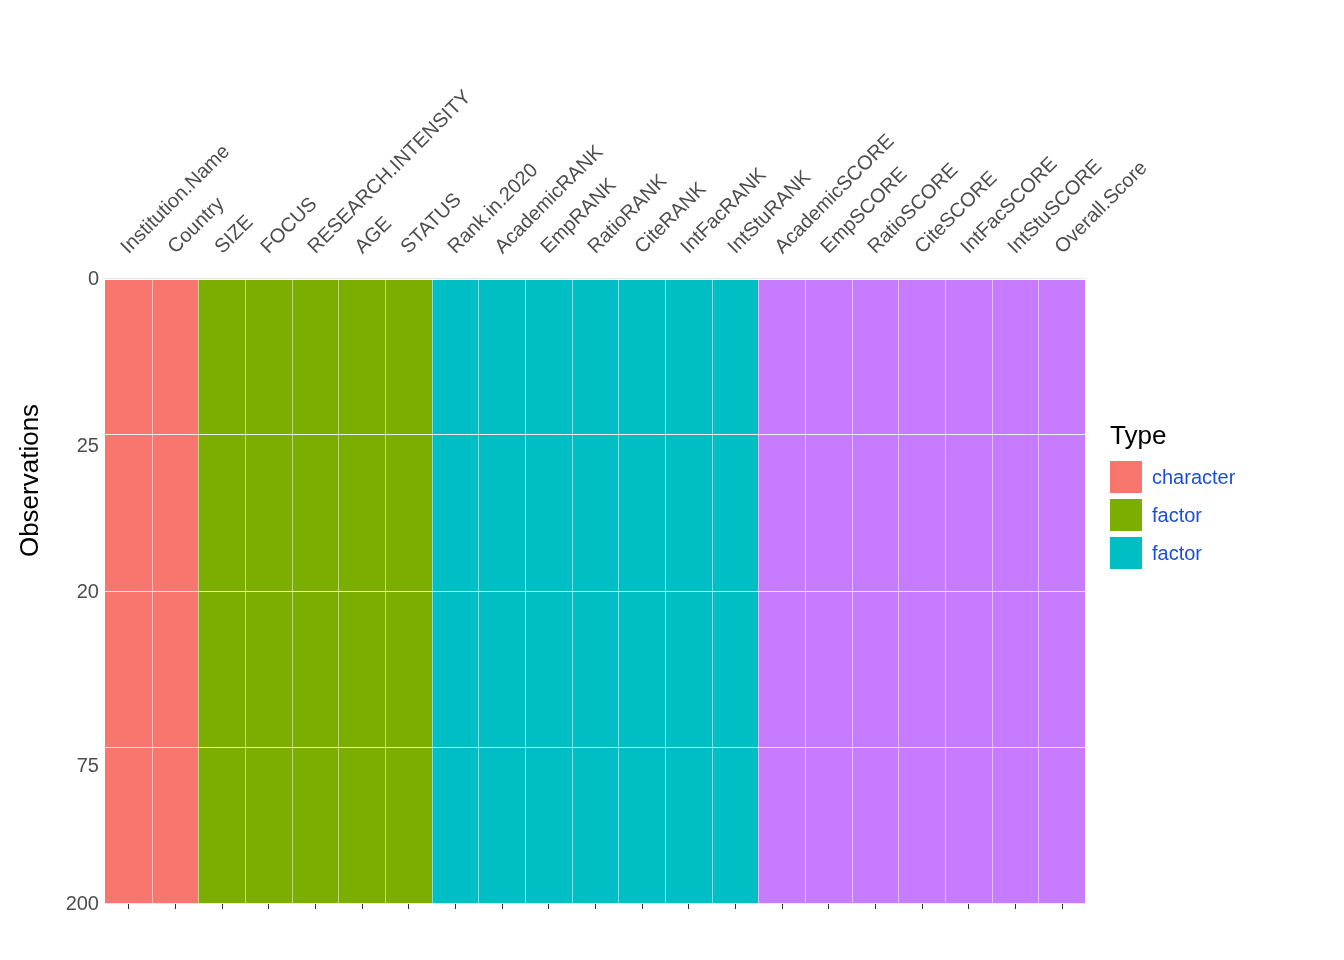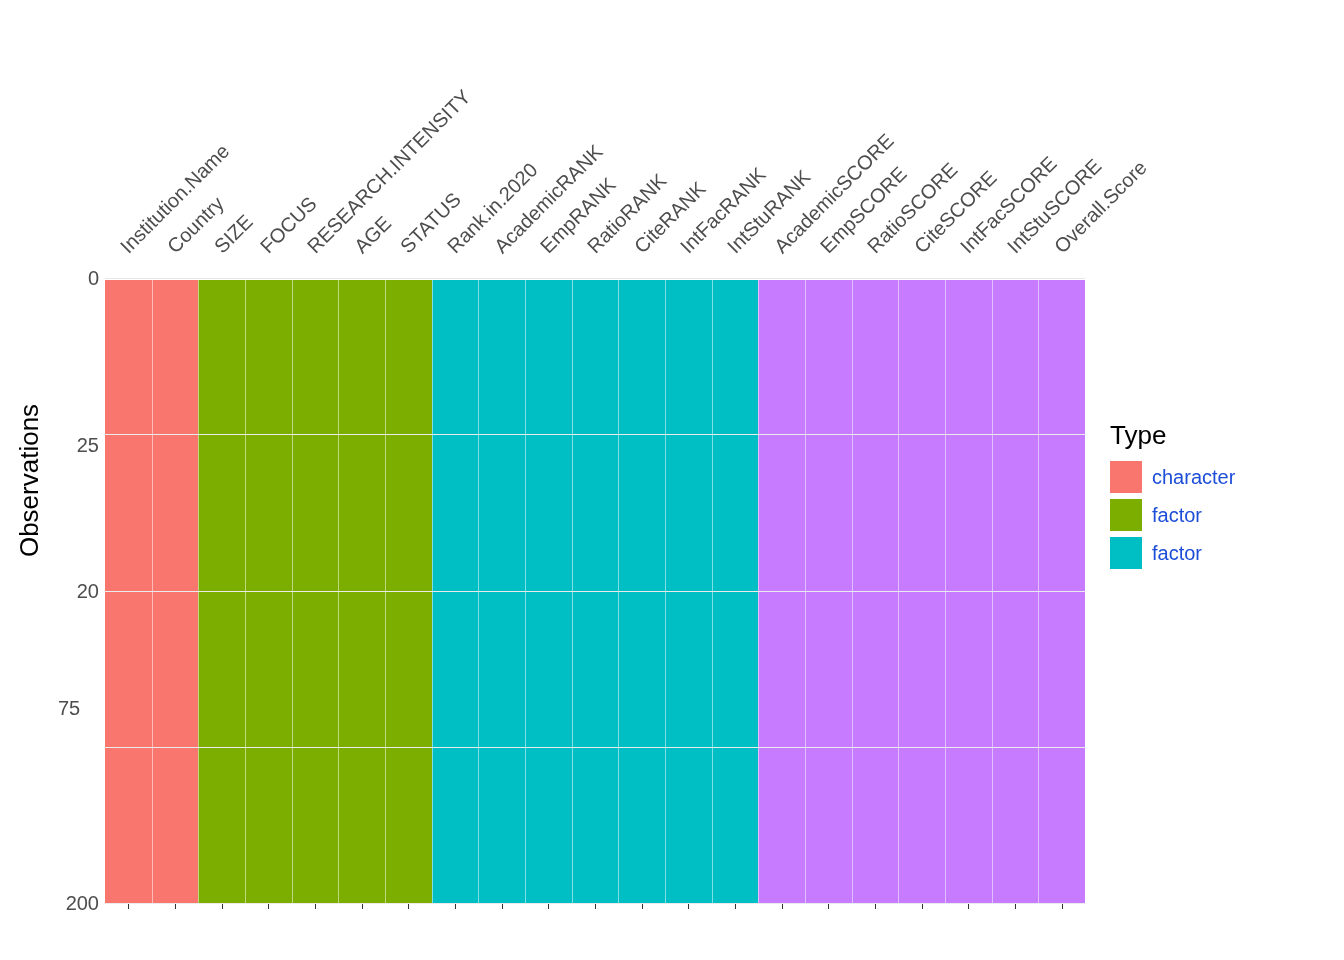--- a/index.html
+++ b/index.html
@@ -137,21 +137,21 @@
 <div class="chart-wrapper">
 
   <div class="y-axis-title">
     <span>Observations</span>
   </div>
 
   <div id="y-ticks">
       <div class="y-tick-label" style="top: 278px;">0</div>
       <div class="y-tick-label" style="top: 445px;">25</div>
       <div class="y-tick-label" style="top: 590.5px;">20</div>
-      <div class="y-tick-label" style="top: 708px; text-align: center;">75</div>
+      <div class="y-tick-label" style="top: 765px;">75</div>
       <div class="y-tick-label" style="top: 903px;">200</div>
     </div>
 
   <div class="x-labels" id="x-labels">
       <div class="x-label" style="left: 27.3333px;">Institution.Name</div>
       <div class="x-label" style="left: 74px;">Country</div>
       <div class="x-label" style="left: 120.667px;">SIZE</div>
       <div class="x-label" style="left: 167.333px;">FOCUS</div>
       <div class="x-label" style="left: 214px;">RESEARCH.INTENSITY</div>
       <div class="x-label" style="left: 260.667px;">AGE</div>

